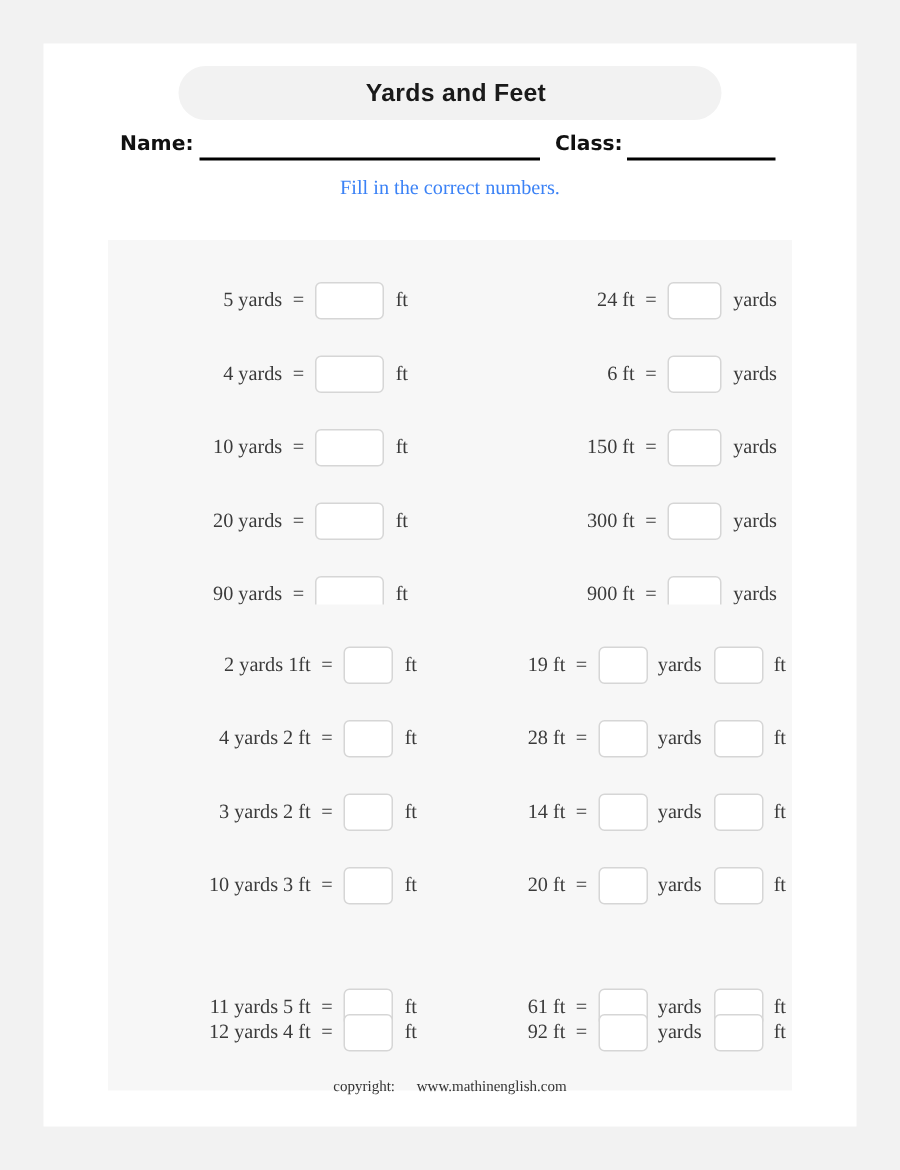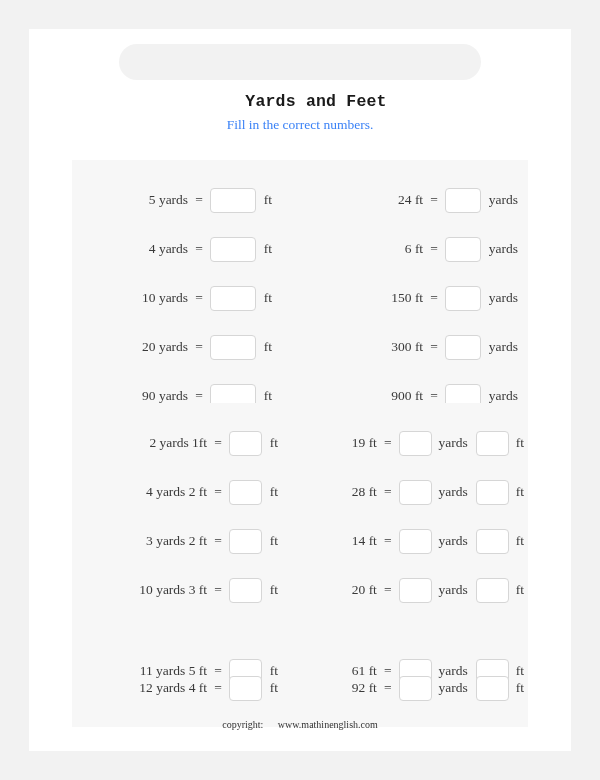--- a/index.html
+++ b/index.html
@@ -27,32 +27,31 @@
     position: absolute;
     left: 90px;
     top: 15px;
     width: 362px;
     height: 36px;
     background: #f2f2f2;
     border-radius: 18px;
   }
   .title-text {
     position: absolute;
-    left: 16px;
+    left: 4px;
     top: 0;
     width: 362px;
     height: 36px;
     line-height: 36px;
     text-align: center;
-    font-family: Liberation Mono, monospace;
+    font-family: Liberation Sans, sans-serif;
     font-size: 16.5px;
     font-weight: bold;
     color: #1a1a1a;
     letter-spacing: 0.2px;
-    margin-top: 40px;
   }
 
   .namerow {
     position: absolute;
     left: 0;
     top: 58px;
     width: 542px;
     height: 22px;
   }
   .nm-label {
@@ -149,20 +148,26 @@
 </style>
 </head>
 <body>
 
 <div class="page">
 
   <div class="title-pill">
     <div class="title-text">Yards and Feet</div>
   </div>
 
+  <div class="namerow">
+    <span class="nm-label name">Name:</span>
+    <span class="nm-rule name"></span>
+    <span class="nm-label cls">Class:</span>
+    <span class="nm-rule cls"></span>
+  </div>
 
   <div class="instruction">Fill in the correct numbers.</div>
 
   <div class="panel one p1" id="sec1">
       <div class="prow" style="top: 26px;">
         <div class="cell left">
           <span class="q">5 yards</span>
           <span class="eq">=</span>
           <span class="box wide"></span>
           <span class="unit">ft</span>

